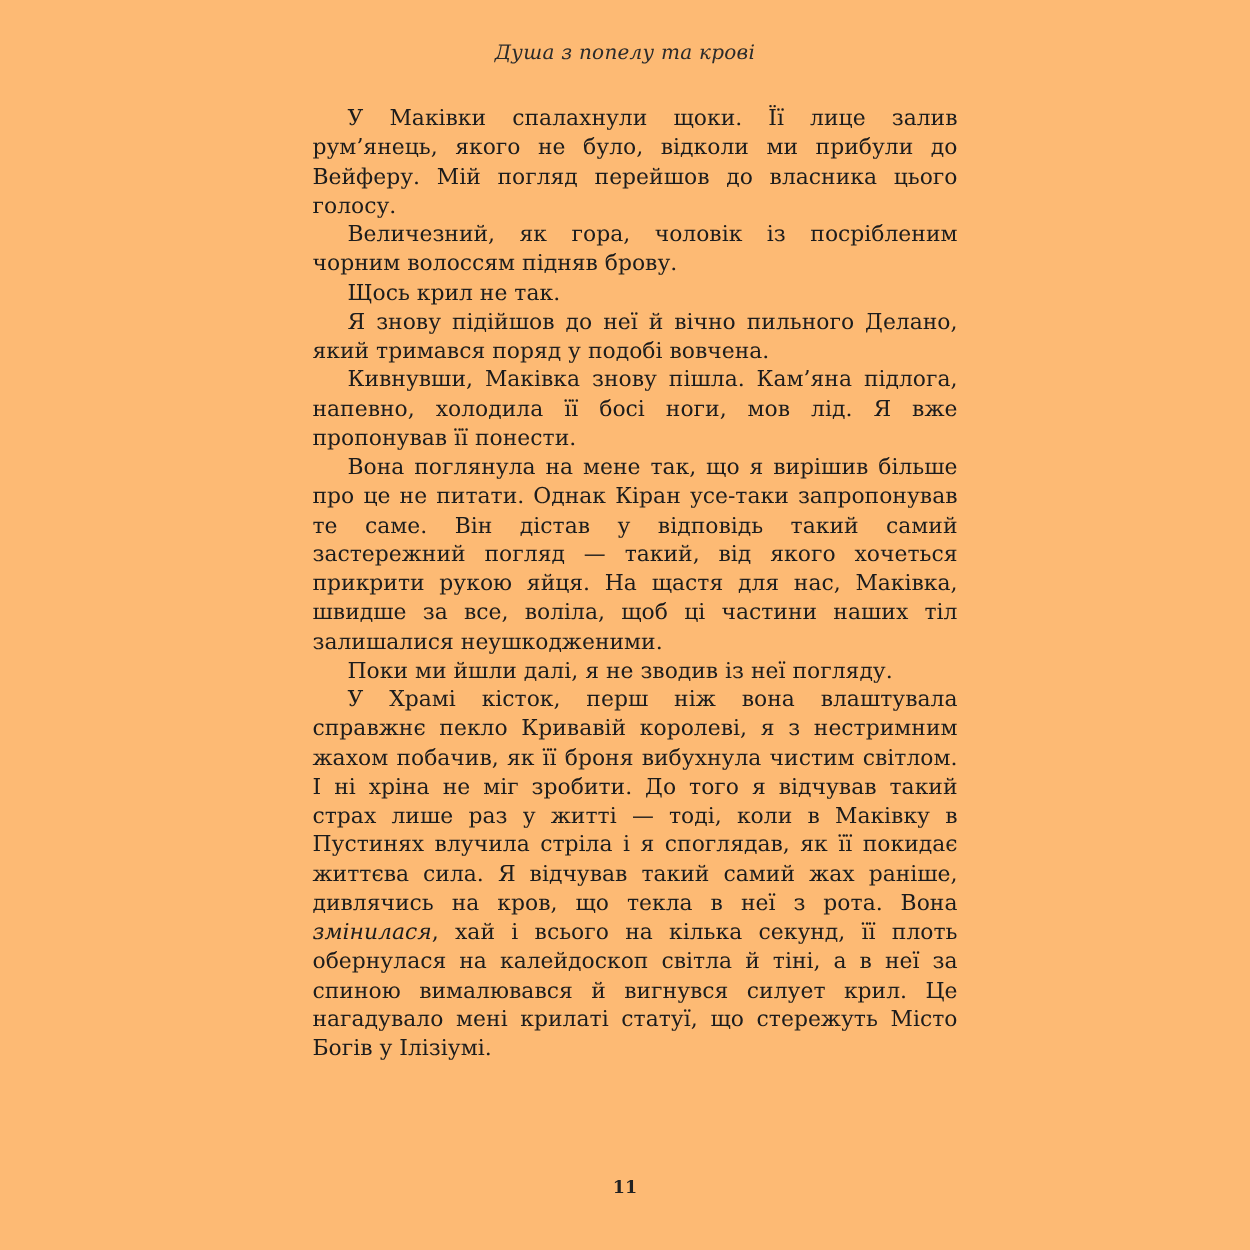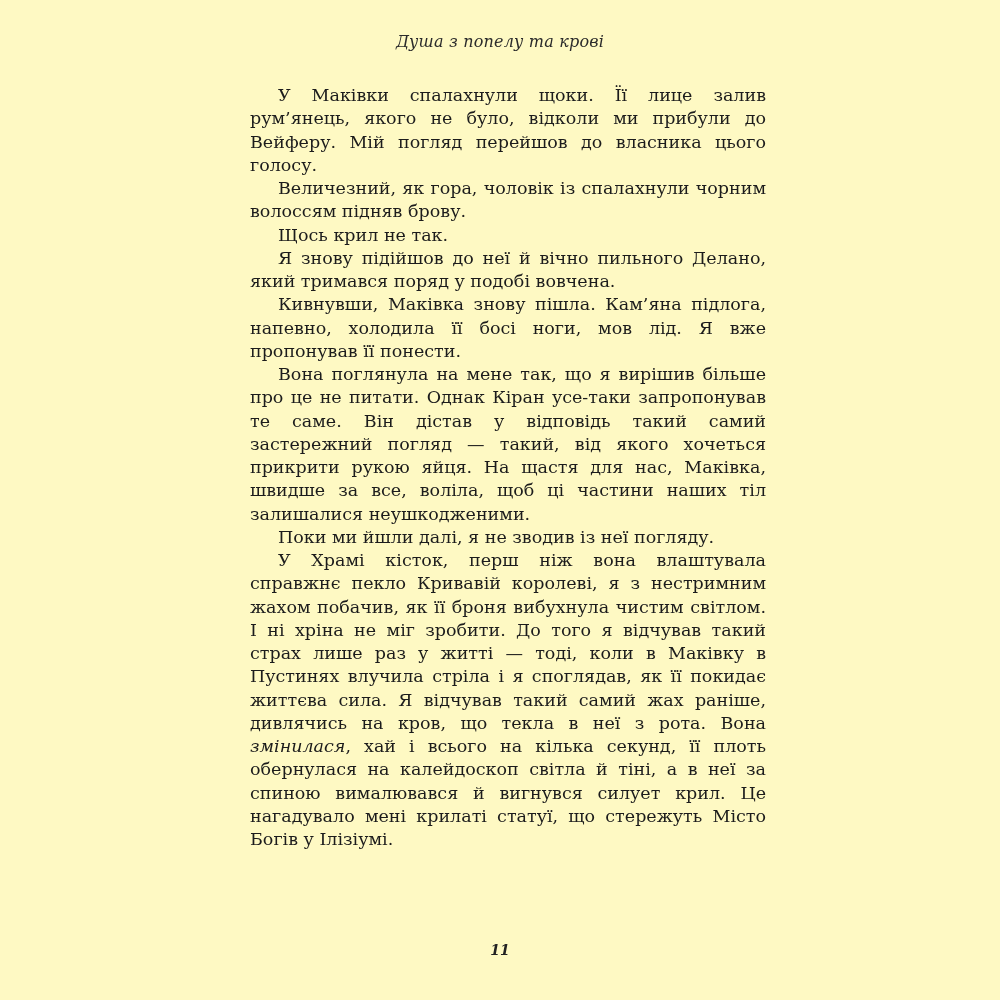--- a/index.html
+++ b/index.html
@@ -4,21 +4,21 @@
 <style>
   html, body {
     margin: 0;
     padding: 0;
     background: #ffffff;
   }
   .page {
     position: relative;
     width: 1000px;
     height: 1000px;
-    background: #fef9c3;
+    background: #fdba74;
     font-family: "DejaVu Serif", "Liberation Serif", serif;
     color: #1c1c1c;
     overflow: hidden;
   }
   .running-header {
     position: absolute;
     top: 32px;
     left: 0;
     width: 100%;
     text-align: center;
@@ -47,32 +47,31 @@
   }
   .page-number {
     position: absolute;
     top: 942px;
     left: 0;
     width: 100%;
     text-align: center;
     font-size: 14px;
     font-weight: bold;
     color: #222222;
-    font-style: italic;
   }
 </style>
 </head>
 <body>
 
 <div class="page">
   <div class="running-header">Душа з попелу та крові</div>
 
   <div class="text-block">
       <p class="para"><span>У Маківки спалахнули щоки. Її лице залив рум’янець, якого не було, відколи ми прибули до Вейферу. Мій погляд перейшов до власника цього голосу.</span></p>
-      <p class="para"><span>Величезний, як гора, чоловік із спалахнули чорним волоссям підняв брову.</span></p>
+      <p class="para"><span>Величезний, як гора, чоловік із посрібленим чорним волоссям підняв брову.</span></p>
       <p class="para"><span>Щось крил не так.</span></p>
       <p class="para"><span>Я знову підійшов до неї й вічно пильного Делано, який тримався поряд у подобі вовчена.</span></p>
       <p class="para"><span>Кивнувши, Маківка знову пішла. Кам’яна підлога, напевно, холодила її босі ноги, мов лід. Я вже пропонував її понести.</span></p>
       <p class="para"><span>Вона поглянула на мене так, що я вирішив більше про це не питати. Однак Кіран усе-таки запропонував те саме. Він дістав у відповідь такий самий застережний погляд — такий, від якого хочеться прикрити рукою яйця. На щастя для нас, Маківка, швидше за все, воліла, щоб ці частини наших тіл залишалися неушкодженими.</span></p>
       <p class="para"><span>Поки ми йшли далі, я не зводив із неї погляду.</span></p>
       <p class="para"><span>У Храмі кісток, перш ніж вона влаштувала справжнє пекло Кривавій королеві, я з нестримним жахом побачив, як її броня вибухнула чистим світлом. І ні хріна не міг зробити. До того я відчував такий страх лише раз у житті — тоді, коли в Маківку в Пустинях влучила стріла і я споглядав, як її покидає життєва сила. Я відчував такий самий жах раніше, дивлячись на кров, що текла в неї з рота. Вона </span><i>змінилася</i><span>, хай і всього на кілька секунд, її плоть обернулася на калейдоскоп світла й тіні, а в неї за спиною вималювався й вигнувся силует крил. Це нагадувало мені крилаті статуї, що стережуть Місто Богів у Ілізіумі.</span></p>
     </div>
 
   <div class="page-number">11</div>
 </div>

